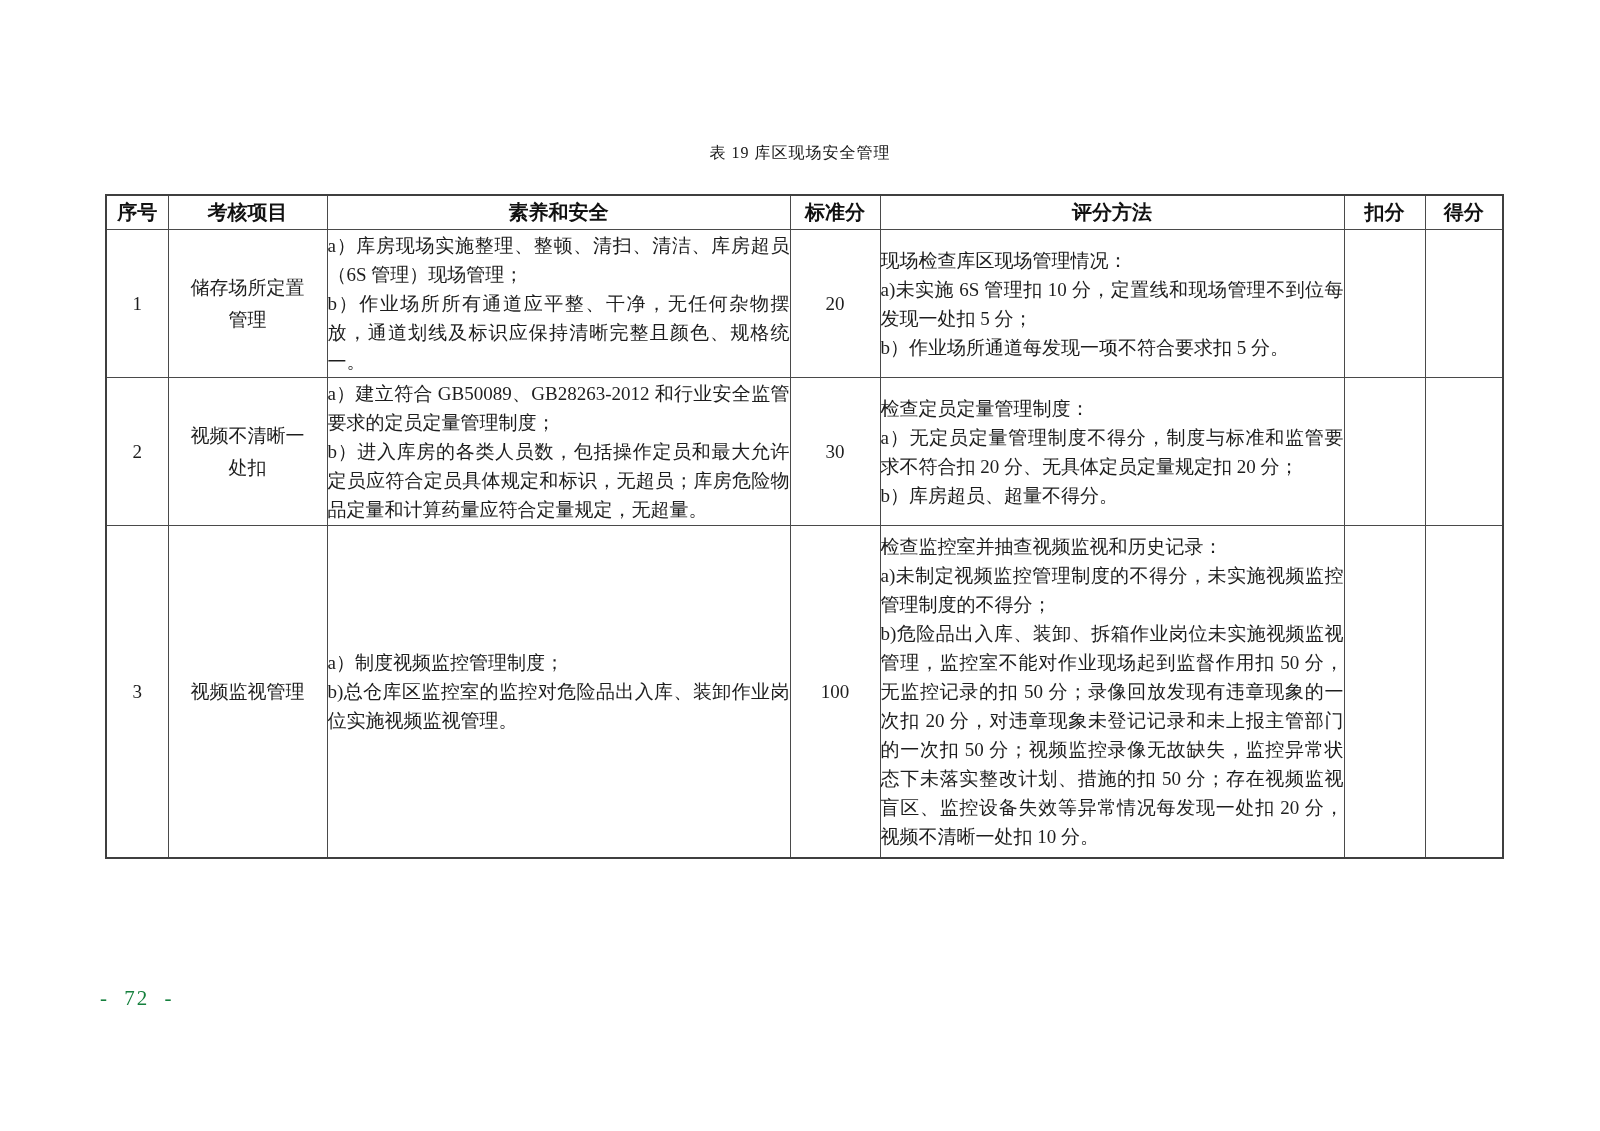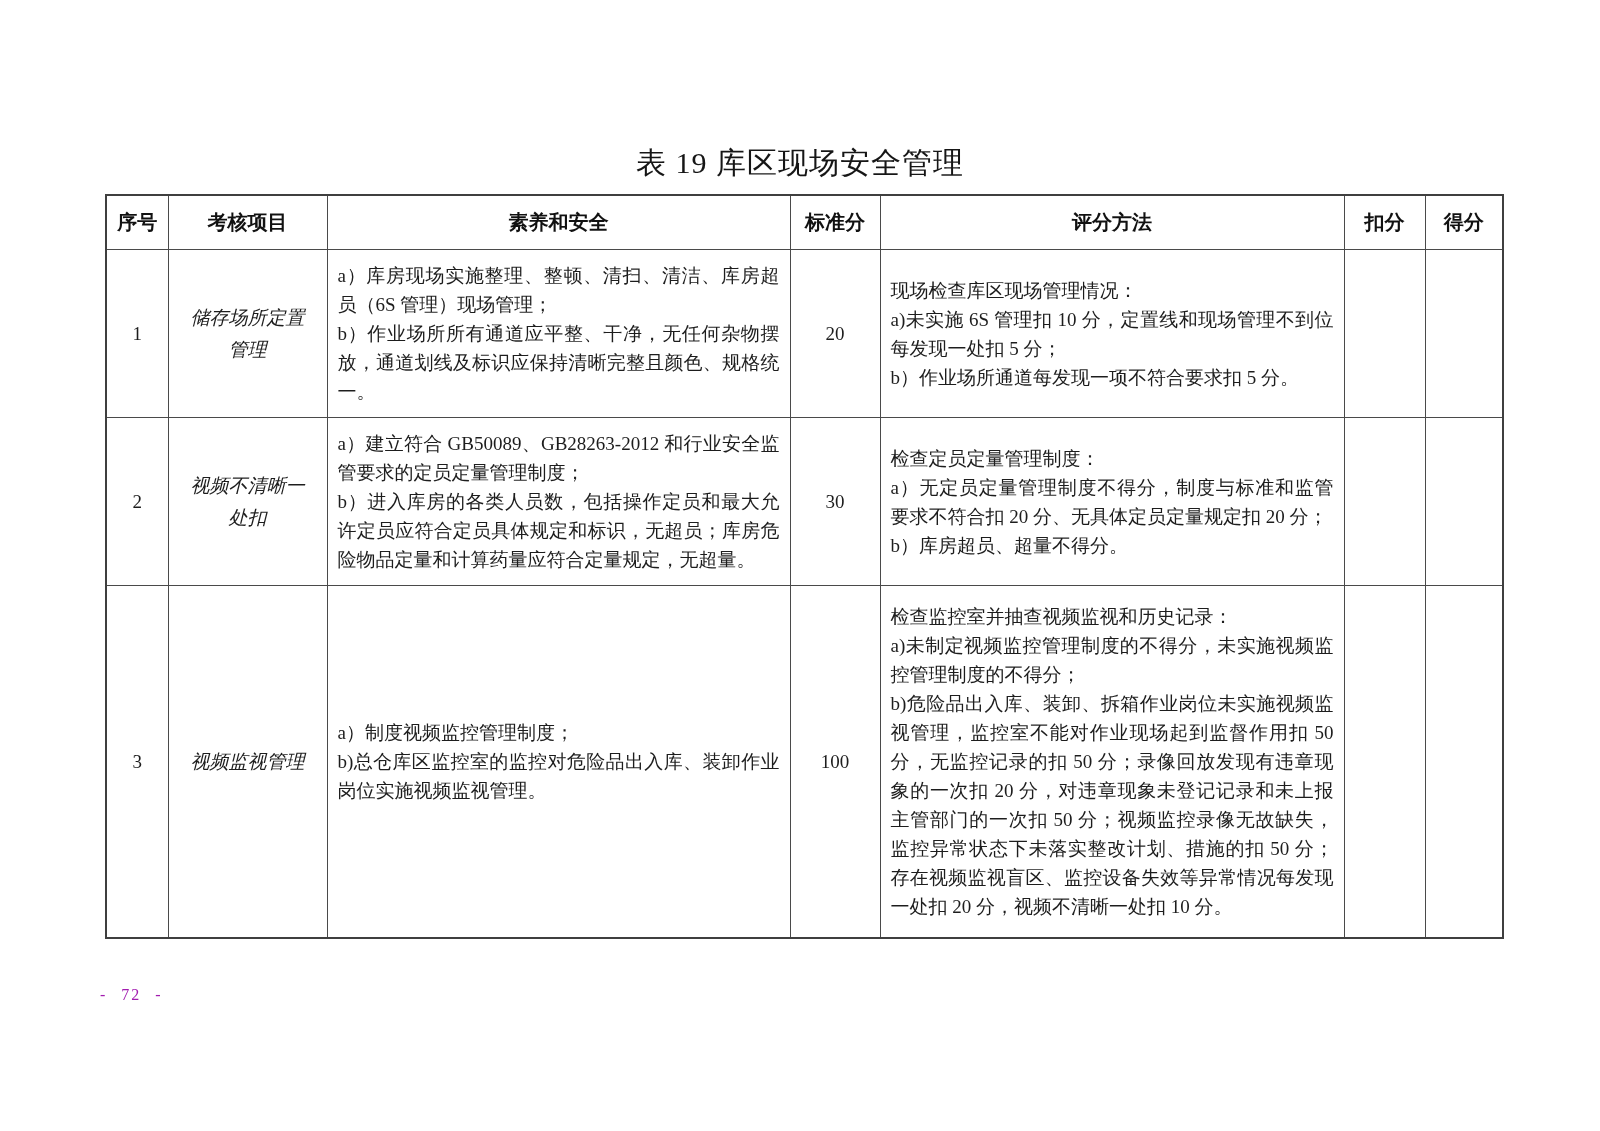--- a/index.html
+++ b/index.html
@@ -8,38 +8,38 @@
     background:#ffffff;
     font-family:"Liberation Serif","DejaVu Serif",serif;
     color:#1d1d1d;
     position:relative;
   }
   .page { position:absolute; inset:0; background:#ffffff; }
 
   .page-title {
     position:absolute; top:143px; left:0; width:1600px;
     text-align:center;
-    font-size:30px;
+    font-size:16px;
     letter-spacing:1px;
     color:#161616;
   }
 
   table.score-table {
     position:absolute; left:105px; top:194px;
     width:1397px;
     border-collapse:collapse;
     table-layout:fixed;
     border:2px solid #3f3f3f;
     font-size:19px;
     color:#1d1d1d;
   }
   .score-table th, .score-table td {
     border:1px solid #4a4a4a;
     vertical-align:middle;
-    padding:10px;
+    padding:0;
     overflow:hidden;
   }
   .score-table th {
     font-weight:bold;
     font-size:20px;
     text-align:center;
     height:33px;
     color:#111111;
   }
   .c-center { text-align:center; }
@@ -50,29 +50,28 @@
     white-space:pre-wrap;
   }
   tr.r-body1 td, tr.r-body2 td { height:147px; }
   tr.r-body3 td { height:331px; }
   tr.r-total td { height:42px; }
   .item-span {
     display:inline-block;
     max-width:126px;
     line-height:32px;
     vertical-align:middle;
-    font-style:italic;
   }
   .page-number {
     position:absolute;
     left:100px; top:986px;
-    font-size:16px;
+    font-size:21px;
     letter-spacing:2px;
     word-spacing:8px;
-    color:#a21caf;
+    color:#15803d;
   }
 </style>
 </head>
 <body>
 
 <div class="page">
 
   <div class="page-title">表 19 库区现场安全管理</div>
 
   <table class="score-table">

